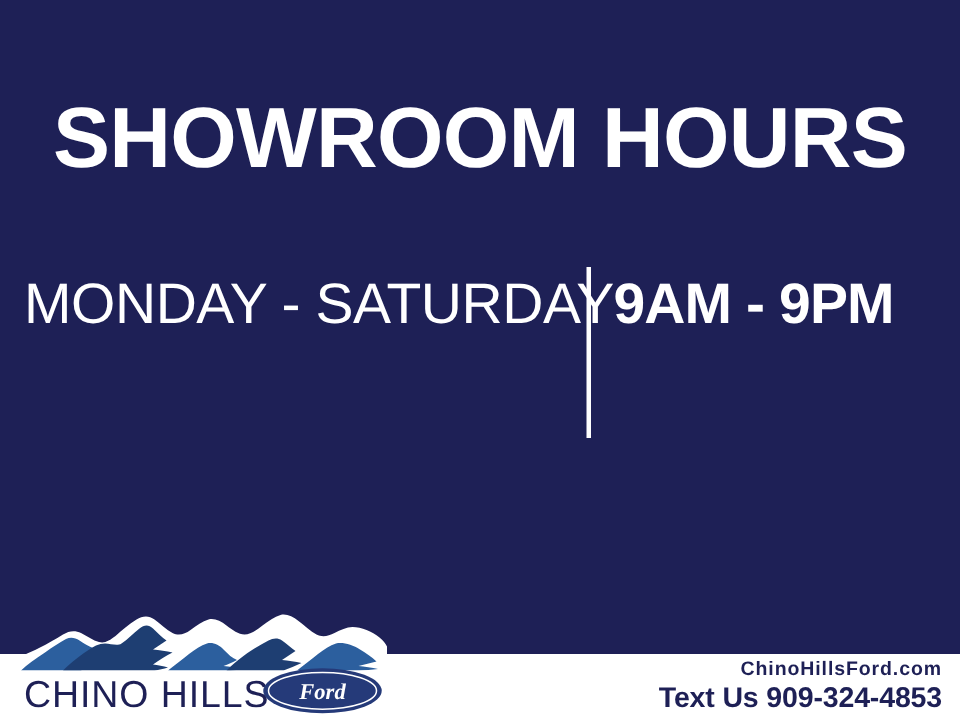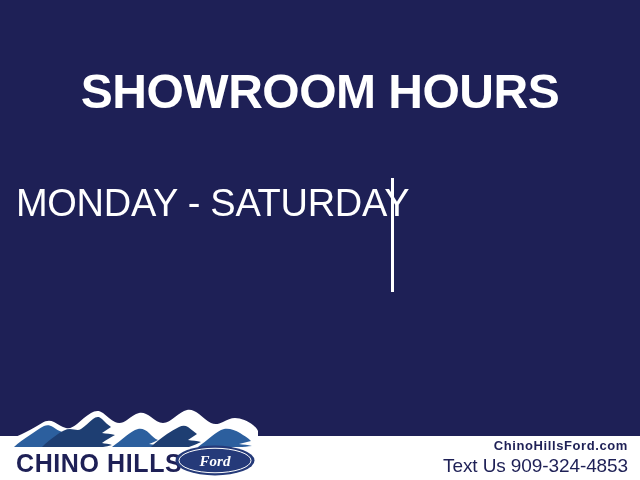--- a/index.html
+++ b/index.html
@@ -23,21 +23,21 @@
   }
 
   
   #headline {
     position: absolute;
     left: 0;
     top: 62px;
     width: 640px;
     text-align: center;
     color: #ffffff;
-    font-size: 48px;
+    font-size: 57px;
     font-weight: 700;
     letter-spacing: -0.5px;
     line-height: 60px;
     white-space: nowrap;
   }
 
   
   #hours {
     position: absolute;
     left: 0;
@@ -119,21 +119,21 @@
     top: 0;
     width: 250px;
     height: 42px;
   }
   #chino-hills-text {
     position: absolute;
     left: 8px;
     top: 44px;
     color: #1e2056;
     font-size: 25px;
-    font-weight: 700;
+    font-weight: 400;
     letter-spacing: 0.6px;
     line-height: 28px;
     white-space: nowrap;
   }
   #ford-oval {
     position: absolute;
     left: 175px;
     top: 445px;
     width: 80px;
     height: 31px;
@@ -150,39 +150,40 @@
     color: #1e2056;
     font-size: 13px;
     font-weight: 700;
     letter-spacing: 0.6px;
     line-height: 17px;
     white-space: nowrap;
   }
   #phone {
     color: #1e2056;
     font-size: 19px;
-    font-weight: 400;
+    font-weight: 700;
     letter-spacing: -0.1px;
     line-height: 24px;
     white-space: nowrap;
   }
 </style>
 </head>
 <body>
 
 <div id="sign">
 
   <div id="headline">SHOWROOM HOURS</div>
 
   <div id="hours">
 
     <div id="divider"></div>
 
     <div class="hours-row r0">
       <div class="day-label">MONDAY - SATURDAY</div>
+      <div class="time-label">9AM - 9PM</div>
     </div>
 
     <div class="hours-row r1">
     </div>
 
   </div>
 
   <div id="footer-band"></div>
 
   <div id="logo-block">

